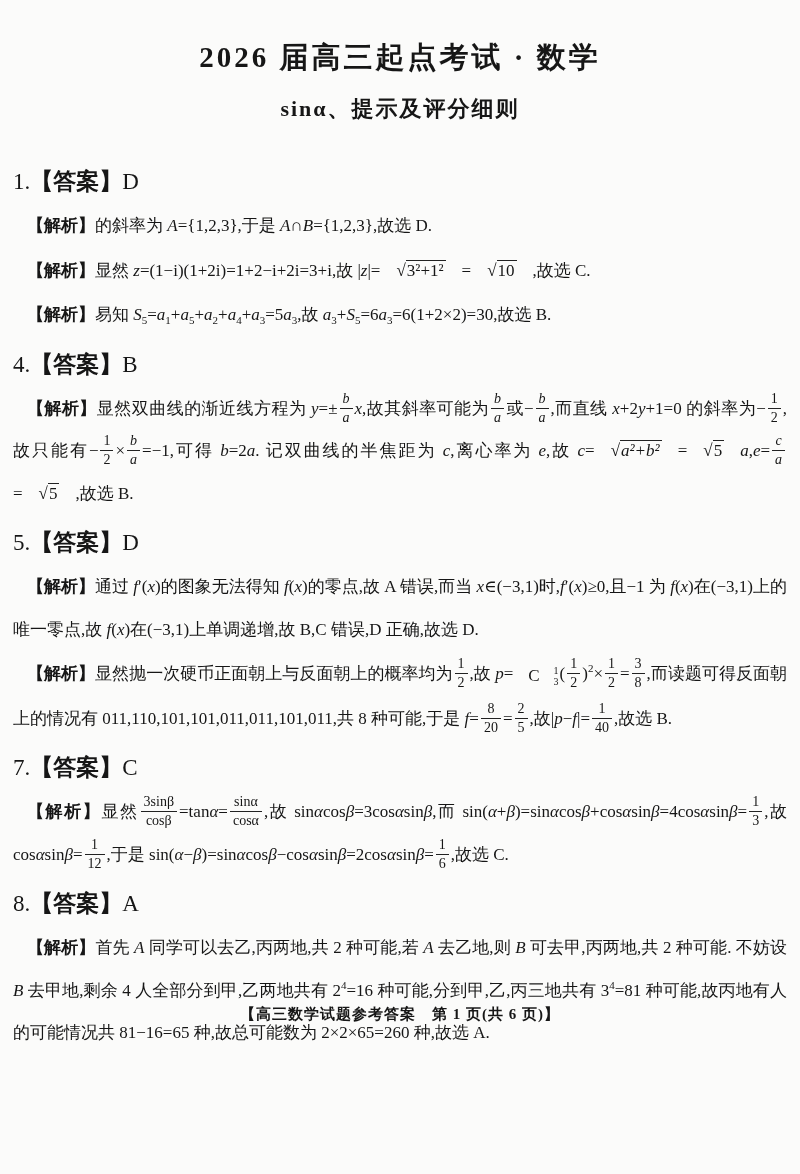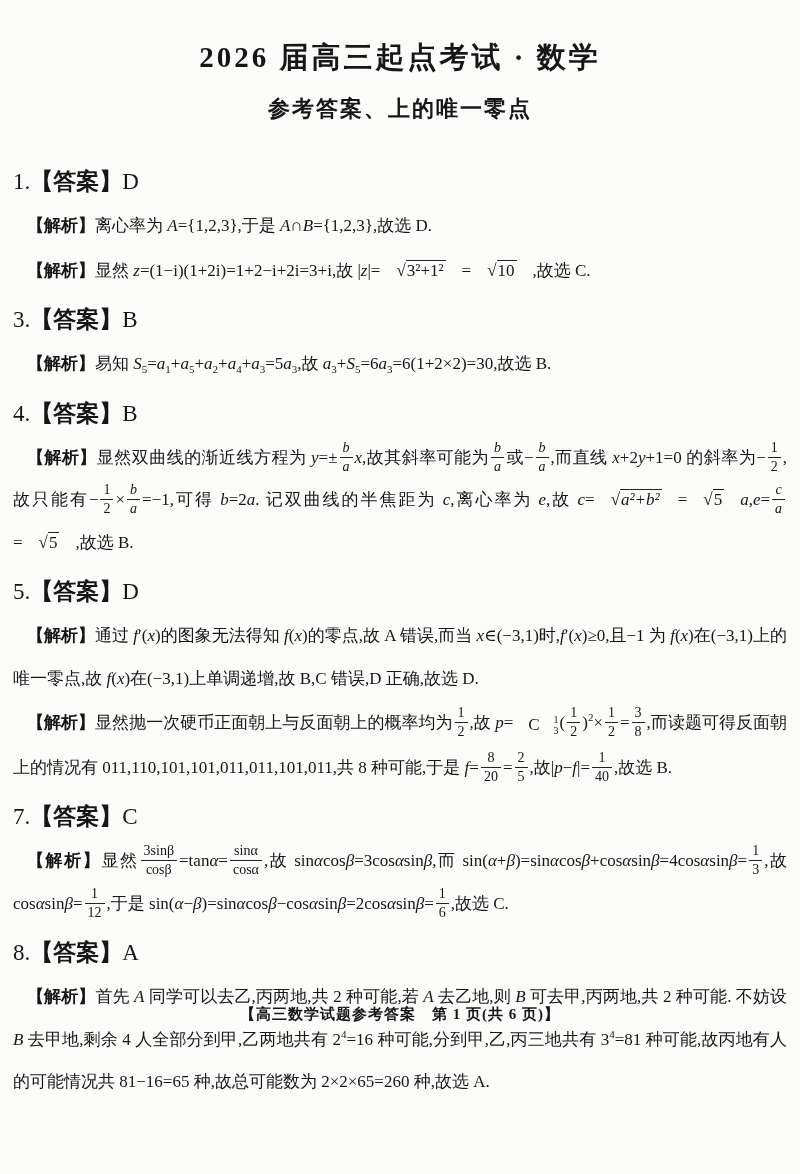--- a/index.html
+++ b/index.html
@@ -47,32 +47,31 @@
     position:absolute; left:0; bottom:16px; width:100%;
     text-align:center; font-weight:bold; font-size:15px; letter-spacing:1px;
   }
 </style>
 </head>
 <body>
 
 <div class="page">
   <header>
     <h1>2026 届高三起点考试 · 数学</h1>
-    <h2>参考答案、上的唯一零点</h2>
+    <h2>sinα、提示及评分细则</h2>
   </header>
   <main id="problems">
       <div class="problem">
         <p class="answer-line"><span>1.</span><span class="answer-label">【答案】</span><span>D</span></p>
-        <p class="analysis"><span class="analysis-label">【解析】</span><span class="mt">离心率为 </span><span class="mi">A</span><span class="mt">={1,2,3},于是 </span><span class="mi">A</span><span class="mt">∩</span><span class="mi">B</span><span class="mt">={1,2,3},故选 D.</span></p>
+        <p class="analysis"><span class="analysis-label">【解析】</span><span class="mt">的斜率为 </span><span class="mi">A</span><span class="mt">={1,2,3},于是 </span><span class="mi">A</span><span class="mt">∩</span><span class="mi">B</span><span class="mt">={1,2,3},故选 D.</span></p>
       </div>
       <div class="problem">
         <p class="analysis"><span class="analysis-label">【解析】</span><span class="mt">显然 </span><span class="mi">z</span><span class="mt">=(1−i)(1+2i)=1+2−i+2i=3+i,故 |</span><span class="mi">z</span><span class="mt">|=</span><span class="sqrt"><span class="rsign">√</span><span class="radicand">3²+1²</span></span><span class="mt">=</span><span class="sqrt"><span class="rsign">√</span><span class="radicand">10</span></span><span class="mt">,故选 C.</span></p>
       </div>
       <div class="problem">
-        <p class="answer-line"><span>3.</span><span class="answer-label">【答案】</span><span>B</span></p>
         <p class="analysis"><span class="analysis-label">【解析】</span><span class="mt">易知 </span><span class="mi">S</span><span class="msub">5</span><span class="mt">=</span><span class="mi">a</span><span class="msub">1</span><span class="mt">+</span><span class="mi">a</span><span class="msub">5</span><span class="mt">+</span><span class="mi">a</span><span class="msub">2</span><span class="mt">+</span><span class="mi">a</span><span class="msub">4</span><span class="mt">+</span><span class="mi">a</span><span class="msub">3</span><span class="mt">=5</span><span class="mi">a</span><span class="msub">3</span><span class="mt">,故 </span><span class="mi">a</span><span class="msub">3</span><span class="mt">+</span><span class="mi">S</span><span class="msub">5</span><span class="mt">=6</span><span class="mi">a</span><span class="msub">3</span><span class="mt">=6(1+2×2)=30,故选 B.</span></p>
       </div>
       <div class="problem">
         <p class="answer-line"><span>4.</span><span class="answer-label">【答案】</span><span>B</span></p>
         <p class="analysis"><span class="analysis-label">【解析】</span><span class="mt">显然双曲线的渐近线方程为 </span><span class="mi">y</span><span class="mt">=±</span><span class="frac"><span class="num mi">b</span><span class="den mi">a</span></span><span class="mi">x</span><span class="mt">,故其斜率可能为</span><span class="frac"><span class="num mi">b</span><span class="den mi">a</span></span><span class="mt">或−</span><span class="frac"><span class="num mi">b</span><span class="den mi">a</span></span><span class="mt">,而直线 </span><span class="mi">x</span><span class="mt">+2</span><span class="mi">y</span><span class="mt">+1=0 的斜率为−</span><span class="frac"><span class="num">1</span><span class="den">2</span></span><span class="mt">,故只能有−</span><span class="frac"><span class="num">1</span><span class="den">2</span></span><span class="mt">×</span><span class="frac"><span class="num mi">b</span><span class="den mi">a</span></span><span class="mt">=−1,可得 </span><span class="mi">b</span><span class="mt">=2</span><span class="mi">a</span><span class="mt">. 记双曲线的半焦距为 </span><span class="mi">c</span><span class="mt">,离心率为 </span><span class="mi">e</span><span class="mt">,故 </span><span class="mi">c</span><span class="mt">=</span><span class="sqrt"><span class="rsign">√</span><span class="radicand mi">a²+b²</span></span><span class="mt">=</span><span class="sqrt"><span class="rsign">√</span><span class="radicand">5</span></span><span class="mi">a</span><span class="mt">,</span><span class="mi">e</span><span class="mt">=</span><span class="frac"><span class="num mi">c</span><span class="den mi">a</span></span><span class="mt">=</span><span class="sqrt"><span class="rsign">√</span><span class="radicand">5</span></span><span class="mt">,故选 B.</span></p>
       </div>
       <div class="problem">
         <p class="answer-line"><span>5.</span><span class="answer-label">【答案】</span><span>D</span></p>
         <p class="analysis"><span class="analysis-label">【解析】</span><span class="mt">通过 </span><span class="mi">f</span><span class="mt">′(</span><span class="mi">x</span><span class="mt">)的图象无法得知 </span><span class="mi">f</span><span class="mt">(</span><span class="mi">x</span><span class="mt">)的零点,故 A 错误,而当 </span><span class="mi">x</span><span class="mt">∈(−3,1)时,</span><span class="mi">f</span><span class="mt">′(</span><span class="mi">x</span><span class="mt">)≥0,且−1 为 </span><span class="mi">f</span><span class="mt">(</span><span class="mi">x</span><span class="mt">)在(−3,1)上的唯一零点,故 </span><span class="mi">f</span><span class="mt">(</span><span class="mi">x</span><span class="mt">)在(−3,1)上单调递增,故 B,C 错误,D 正确,故选 D.</span></p>
       </div>

